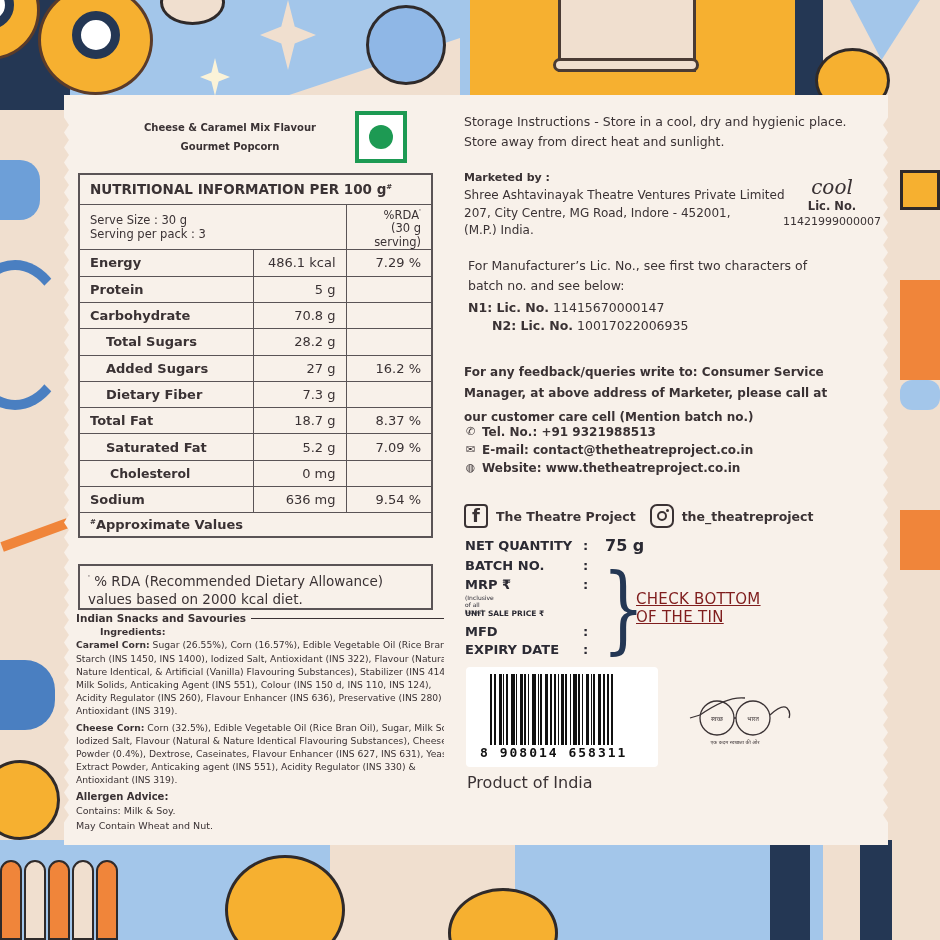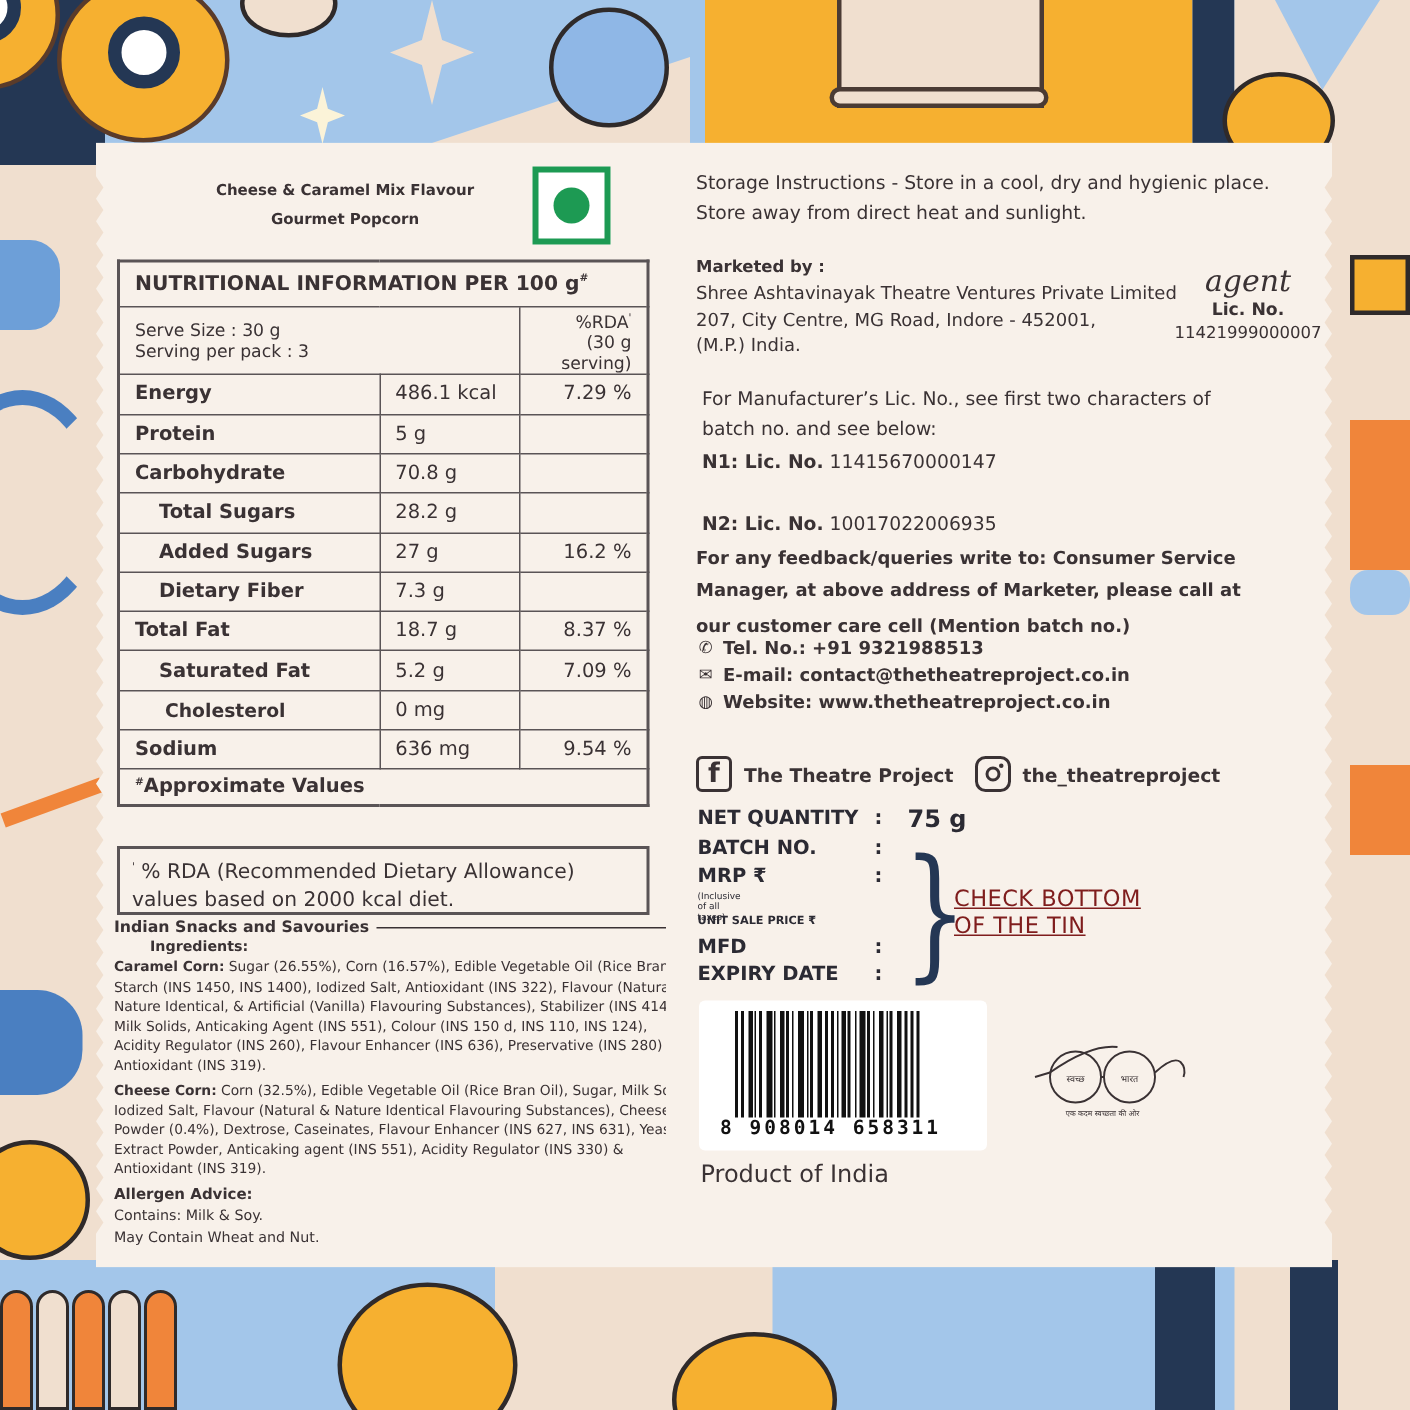--- a/index.html
+++ b/index.html
@@ -68,21 +68,21 @@
     border: 2px solid #5a5456; border-collapse: collapse;
     font-size: 13px; color: #3a3234; padding-left: 32px;
   }
   .nut-table td { border: 1.5px solid #5a5456; height: 26.3px; padding: 0 10px; }
   .nut-table .head td { height: 30px; font-weight: bold; font-size: 13.5px; }
   .nut-table .serve td { height: 41px; font-size: 11.5px; line-height: 14px; }
   .nut-table .serve td.rda-h { text-align: right; }
   .nut-table td.name { font-weight: bold; }
   .nut-table td.indent { padding-left: 26px; }
   .nut-table td.indent2 { padding-left: 30px; font-weight: bold; font-size: 12.5px; }
-  .nut-table td.val { text-align: left; width: 93px; }
+  .nut-table td.val { text-align: right; width: 93px; }
   .nut-table td.rda { text-align: right; width: 86px; }
   .nut-table .foot td { height: 24px; font-weight: bold; font-size: 13px; }
   sup { font-size: 7px; vertical-align: super; }
 
   .rda-box {
     position: absolute; left: 78px; top: 564px; width: 355px; height: 46px;
     border: 2px solid #5a5456; padding: 3px 8px; font-size: 13.5px; line-height: 18px;
   }
 
   .ingredients {
@@ -309,31 +309,31 @@
 </div>
 
 <div class="r marketed">
   <div class="h">Marketed by :</div>
   <div>Shree Ashtavinayak Theatre Ventures Private Limited</div>
   <div>207, City Centre, MG Road, Indore - 452001,</div>
   <div>(M.P.) India.</div>
 </div>
 
 <div class="fssai">
-  <div class="logo">agent</div>
+  <div class="logo">cool</div>
   <div class="lic">Lic. No.</div>
   <div class="num">11421999000007</div>
 </div>
 
 <div class="r manuf">
   <div>For Manufacturer’s Lic. No., see first two characters of</div>
   <div>batch no. and see below:</div>
 </div>
 <div class="r lic-line" style="top:298px;"><b>N1: Lic. No.</b> <span>11415670000147</span></div>
-<div class="r lic-line" style="top:339px;"><b>N2: Lic. No.</b> <span>10017022006935</span></div>
+<div class="r lic-line" style="top:316px;margin-left:24px;"><b>N2: Lic. No.</b> <span>10017022006935</span></div>
 
 <div class="r feedback">
   <div>For any feedback/queries write to: Consumer Service</div>
   <div>Manager, at above address of Marketer, please call at</div>
   <div style="margin-top:3px;">our customer care cell (Mention batch no.)</div>
 </div>
 
 <div class="r contact">
   <div class="row">
       <span class="ico">✆</span>

